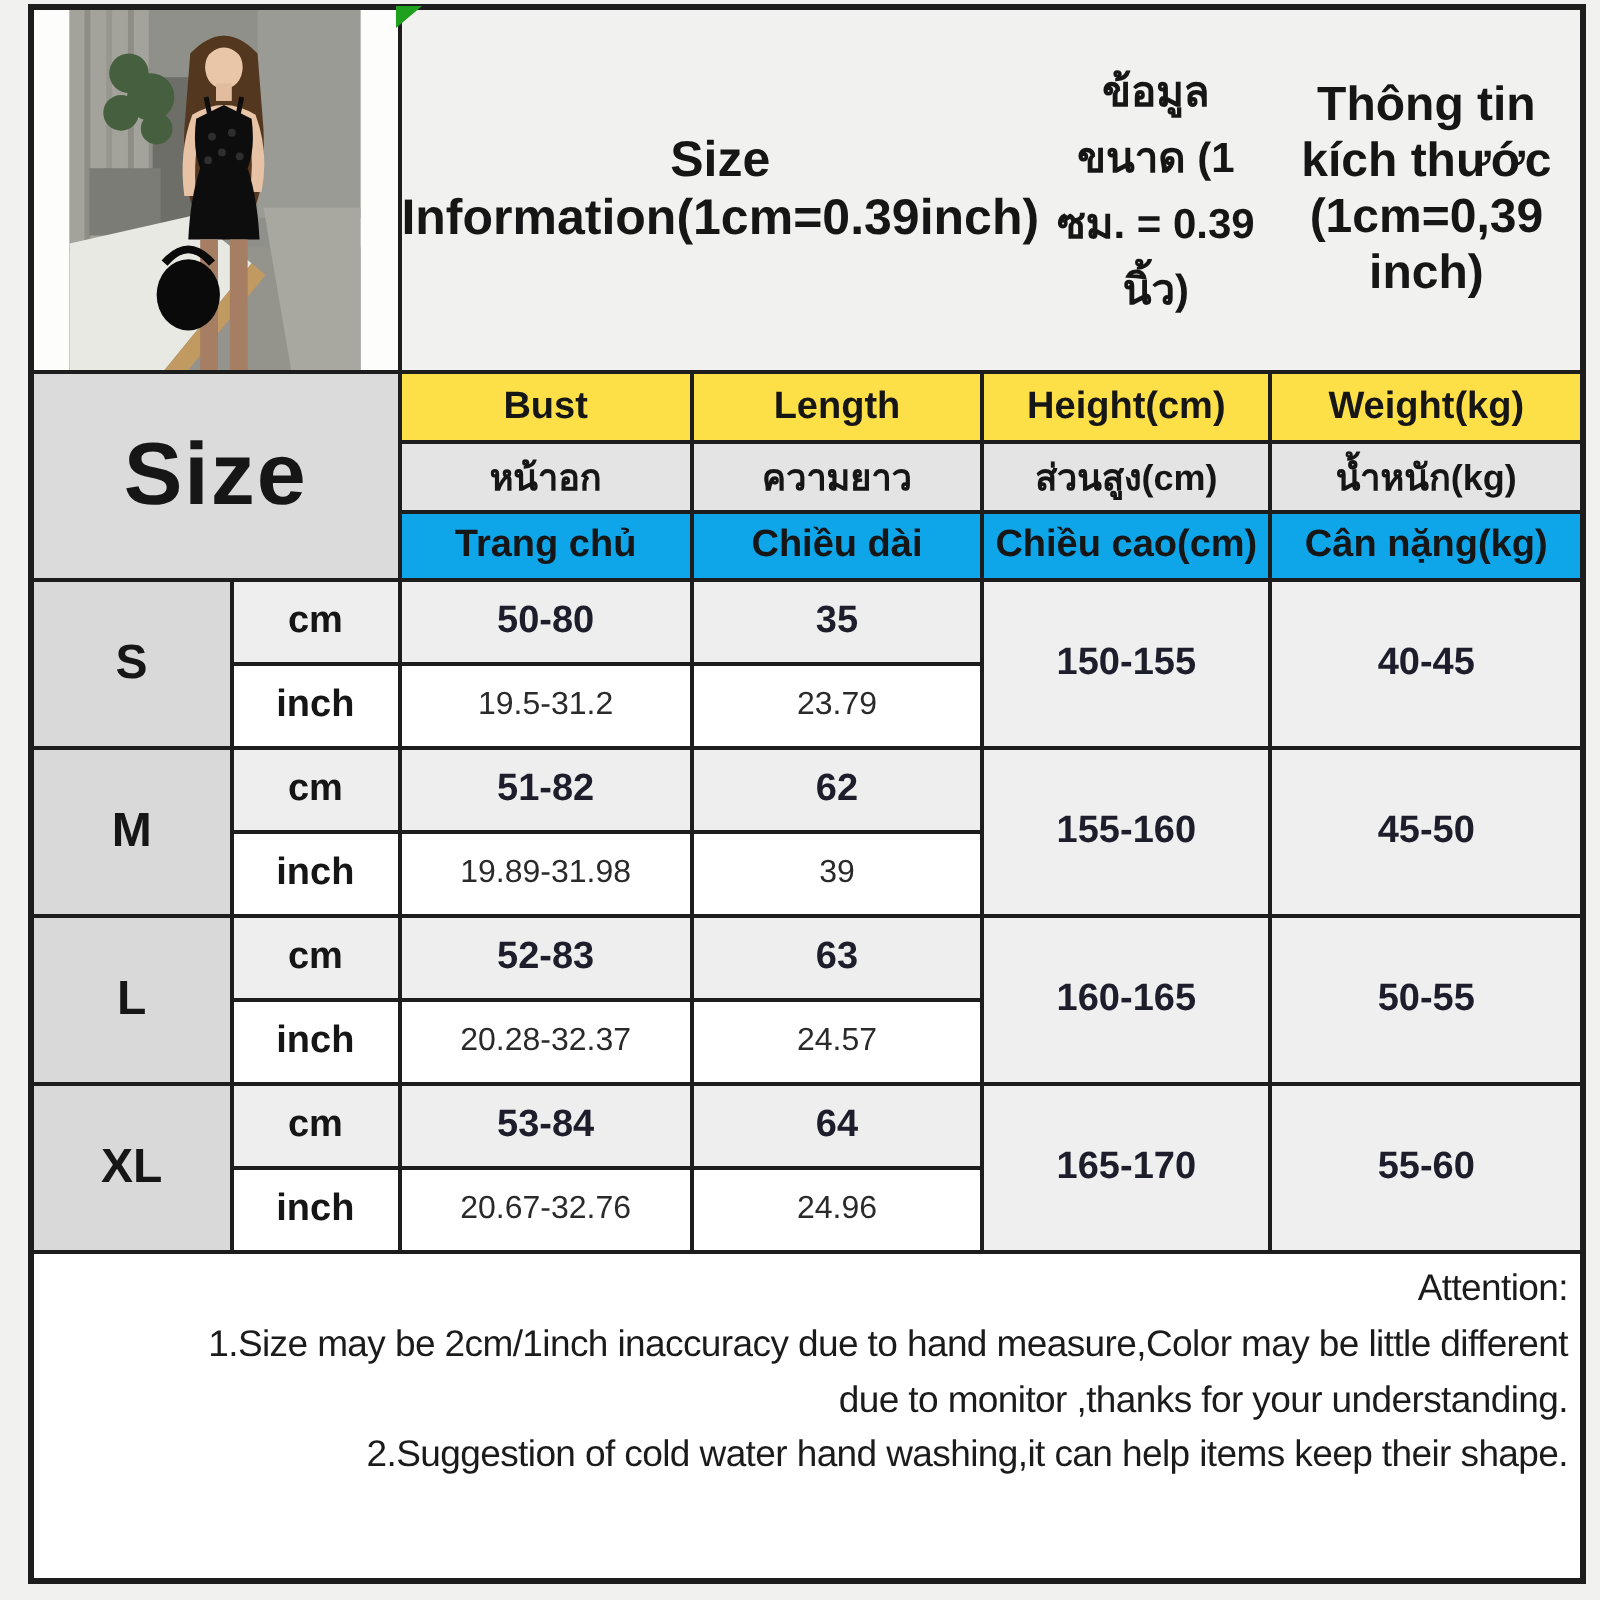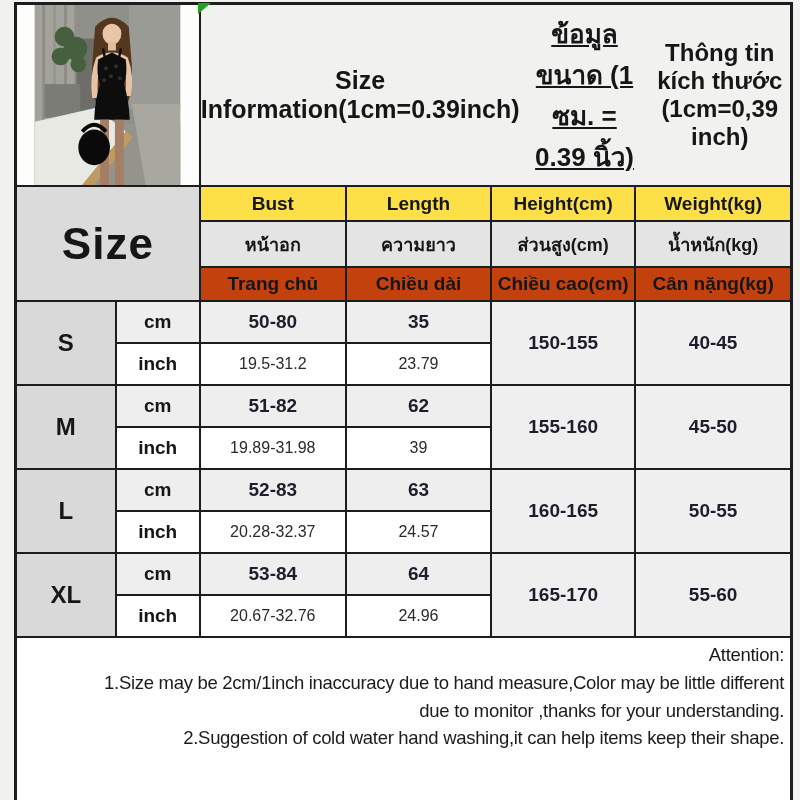--- a/index.html
+++ b/index.html
@@ -15,35 +15,35 @@
   }
   table.size-table{
     border-collapse:collapse;width:100%;height:100%;table-layout:fixed;
     border:3px solid #1d1d1d;
   }
   td{
     border:2px solid #1d1d1d;padding:0;text-align:center;vertical-align:middle;
     overflow:hidden;
   }
   tr.r-photo{height:182px;}
-  tr.r-h1{height:35px;} tr.r-h2{height:46px;} tr.r-h3{height:34px;}
+  tr.r-h1{height:35px;} tr.r-h2{height:35px;} tr.r-h3{height:34px;}
   tr.r-body{height:42px;}
   tr.r-note{height:164px;}
 
   td.photo-cell{background:#fdfdfc;}
   td.title-cell{background:#f1f1ef;}
   .title-wrap{display:flex;justify-content:center;align-items:center;gap:9px;height:100%;}
   .title-en{font-size:25px;font-weight:bold;}
-  .title-th{font-size:26px;font-weight:bold;text-decoration:underline;}
+  .title-th{font-size:21px;font-weight:bold;}
   .title-vi{font-size:24px;font-weight:bold;}
 
   td.size-head{background:#dbdbdb;font-size:44px;font-weight:bold;letter-spacing:1px;}
   td.head-en{background:#fde047;font-weight:bold;font-size:19px;}
   td.head-th{background:#e4e4e4;font-weight:bold;font-size:18px;}
-  td.head-vi{background:#c2410c;font-weight:bold;font-size:19px;}
+  td.head-vi{background:#0ea5e9;font-weight:bold;font-size:19px;}
 
   td.letter-cell{background:#d9d9d9;font-weight:bold;font-size:24px;}
   td.unit-cm{background:#eeeeee;font-weight:bold;font-size:19px;}
   td.unit-in{background:#ffffff;font-weight:bold;font-size:19px;}
   td.val-cm{background:#eeeeee;font-weight:bold;font-size:19px;color:#1d1d2b;}
   td.val-in{background:#ffffff;font-size:16px;color:#2a2a2a;}
   td.val-merged{background:#efefef;font-weight:bold;font-size:19px;color:#1d1d2b;}
 
   td.attention-cell{
     background:#ffffff;text-align:right;vertical-align:top;

